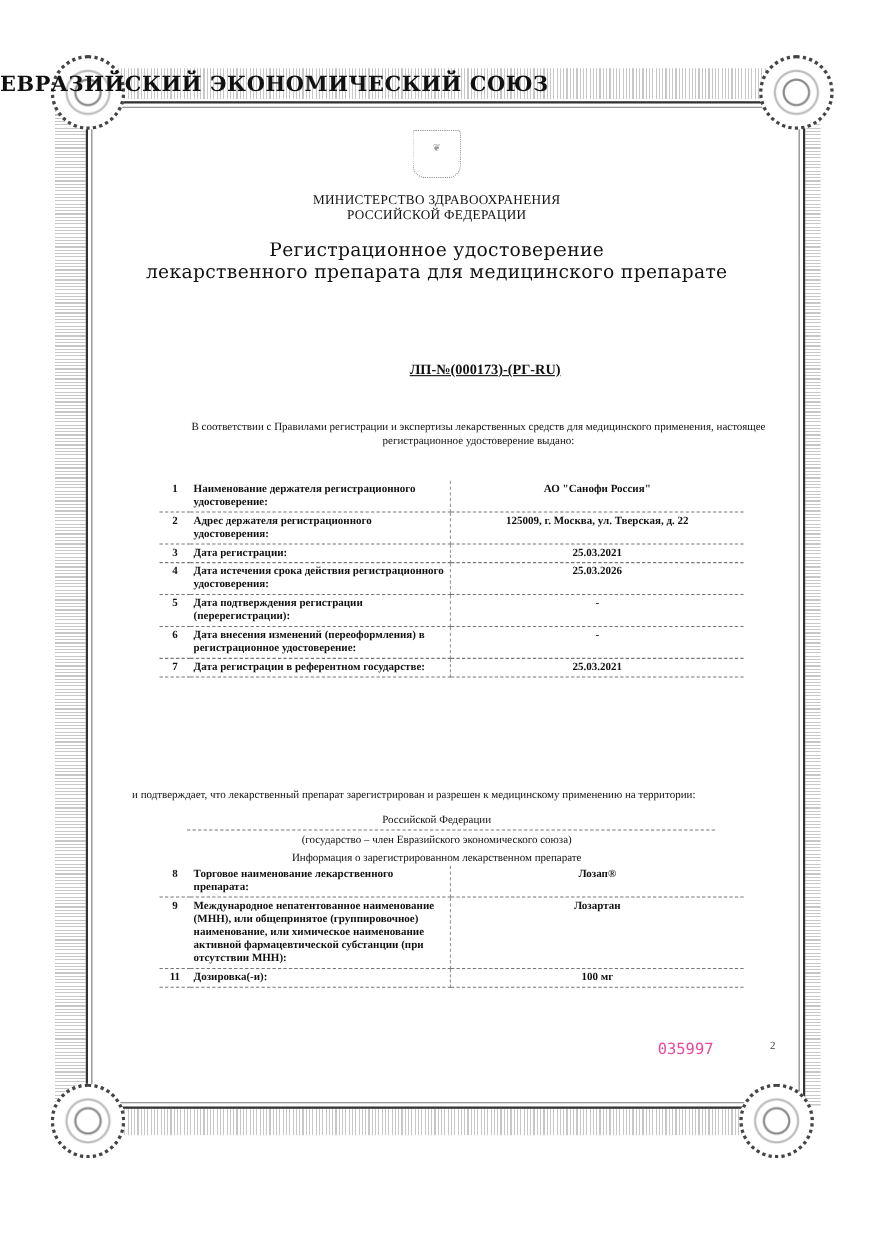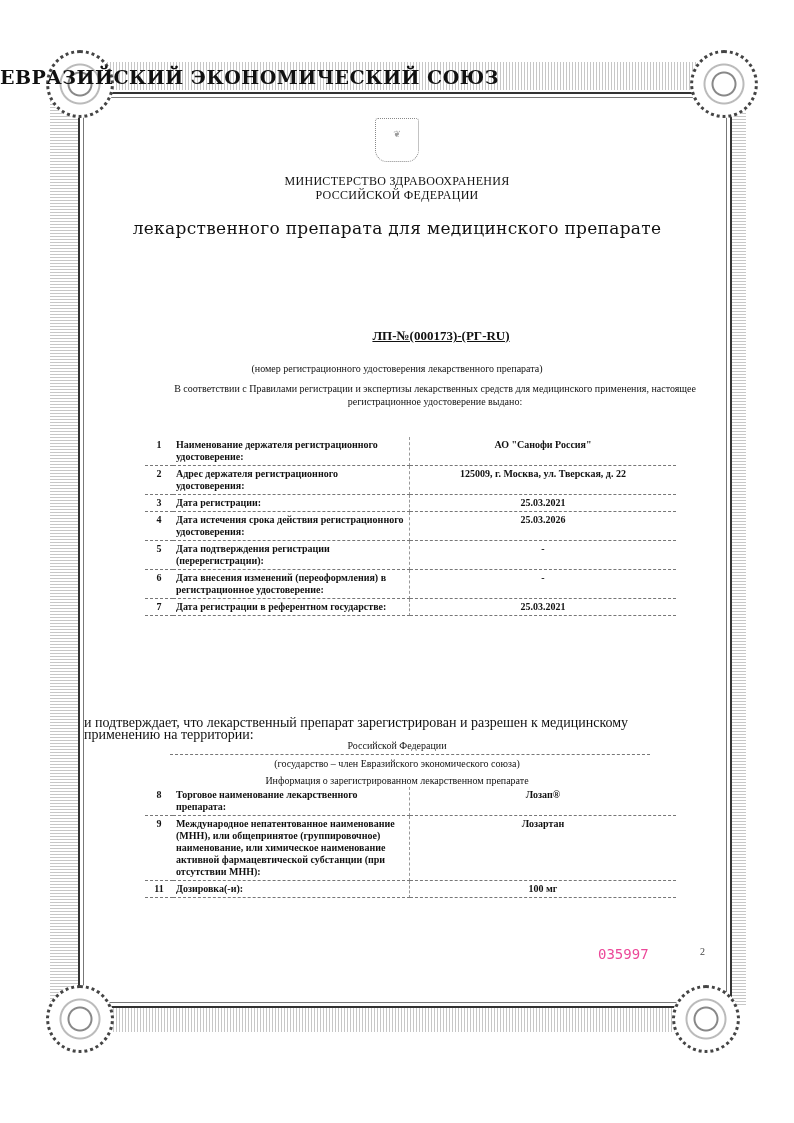--- a/index.html
+++ b/index.html
@@ -40,21 +40,21 @@
   .preamble { position:absolute; left:160px; top:382px; width:550px; font-size:10px; line-height:13px; text-align:center; }
 
   table.info { position:absolute; border-collapse:collapse; font-size:10px; line-height:12px; }
   table.info td { vertical-align:top; padding:2px 3px; border-bottom:1px dashed #777; }
   table.info td.num { width:22px; text-align:center; font-weight:bold; }
   table.info td.label { width:230px; font-weight:bold; border-right:1px dashed #999; }
   table.info td.value { width:260px; text-align:center; font-weight:bold; }
   #t1 { left:145px; top:437px; }
   #t2 { left:145px; top:787px; }
 
-  .confirm { position:absolute; left:84px; top:717px; width:610px; font-size:14px; line-height:12px; }
+  .confirm { position:absolute; left:120px; top:717px; width:610px; font-size:10px; line-height:12px; }
   .country { top:740px; font-size:10px; }
   .country-line { position:absolute; left:170px; top:754px; width:480px; border-top:1px dashed #777; }
   .country-caption { top:758px; font-size:10px; }
   .info-heading { top:775px; font-size:10px; }
   .serial { position:absolute; left:598px; top:946px; font-family:"DejaVu Sans Mono", monospace; font-size:14px; color:#ec4899; }
   .serial-tail { position:absolute; left:700px; top:946px; font-size:10px; color:#444; }
 </style>
 </head>
 <body>
 
@@ -74,25 +74,25 @@
   <div class="emblem">
       <span>❦</span>
     </div>
 
   <div class="center ministry">
     <div>МИНИСТЕРСТВО ЗДРАВООХРАНЕНИЯ</div>
     <div>РОССИЙСКОЙ ФЕДЕРАЦИИ</div>
   </div>
 
   <div class="center cert-title">
+    <div>Регистрационное удостоверение</div>
     <div>лекарственного препарата для медицинского препарате</div>
   </div>
 
   <div class="center reg-number">ЛП-№(000173)-(РГ-RU)</div>
-  <div class="center reg-caption">(номер регистрационного удостоверения лекарственного препарата)</div>
   <div class="preamble">В соответствии с Правилами регистрации и экспертизы лекарственных средств для медицинского применения, настоящее регистрационное удостоверение выдано:</div>
 
   <table class="info" id="t1">
     <tbody>
       <tr>
         <td class="num">1</td>
         <td class="label">Наименование держателя регистрационного удостоверение:</td>
         <td class="value">АО "Санофи Россия"</td>
       </tr>
       <tr>

